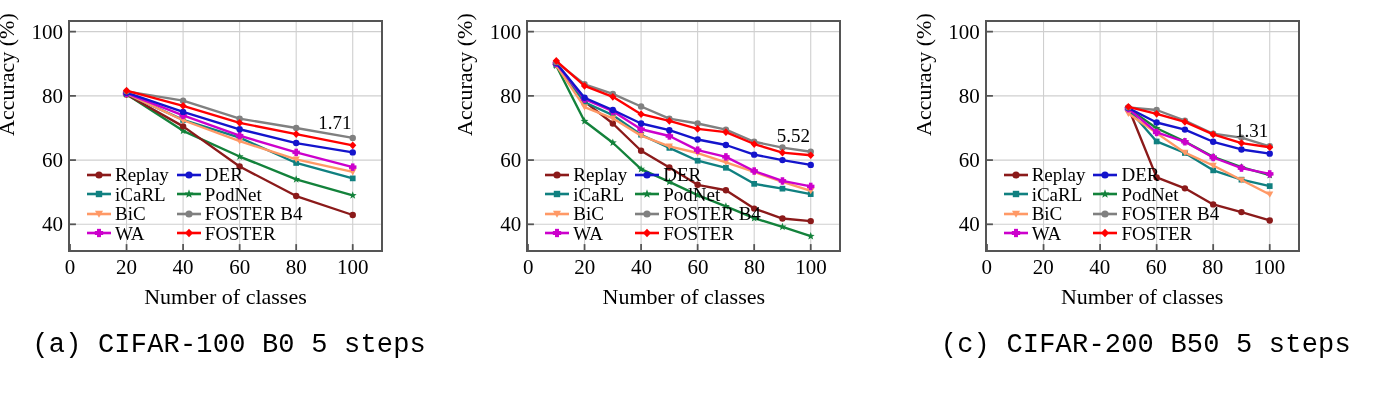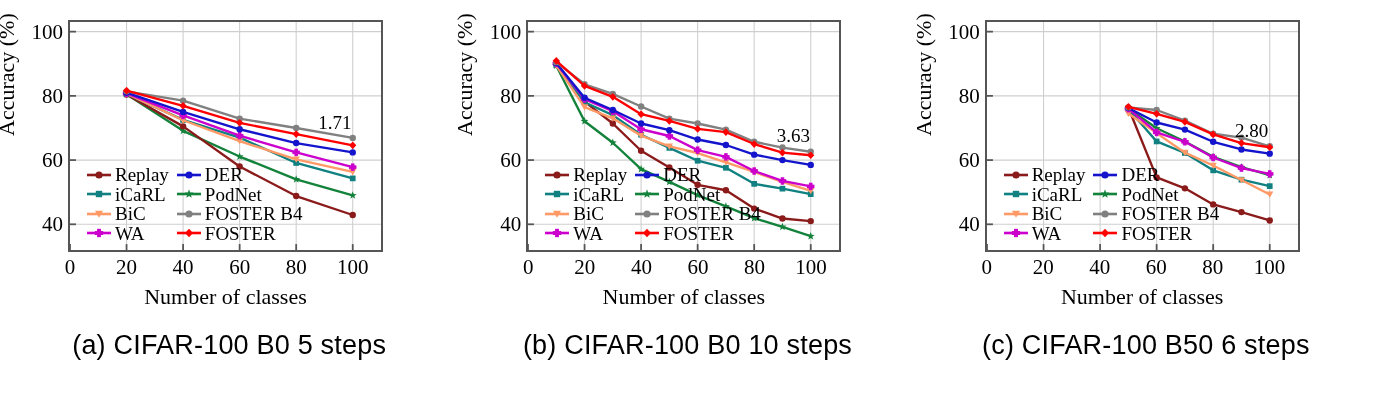--- a/index.html
+++ b/index.html
@@ -24,21 +24,21 @@
 
   .annot{position:absolute;font-size:19px;font-family:"Liberation Serif",serif;white-space:nowrap;}
 
   .legend{position:absolute;display:grid;grid-template-columns:auto auto;
           column-gap:7px;row-gap:0px;font-size:19px;line-height:1.02;z-index:5;}
   .lg-item{display:flex;align-items:center;gap:3px;white-space:nowrap;}
   .lg-item svg{display:block;}
   .lg-label{font-family:Liberation Serif, serif;}
 
   .caption{position:absolute;left:0;top:330px;width:458.33px;text-align:center;
-           font-size:27px;font-family:Liberation Sans, sans-serif;letter-spacing:0.2px;}
+           font-size:27px;font-family:Liberation Mono, monospace;letter-spacing:0.2px;}
 </style>
 </head>
 <body>
 
 <div class="figure">
 
   <div class="panel">
     <div class="plot-wrap">
       <div class="ylabel">Accuracy (%)</div>
       <div class="axes" id="axes-a">
@@ -384,21 +384,21 @@
           <div class="ytick-label" style="top: 32.3944%;">80</div>
           <div class="ytick-label" style="top: 4.22535%;">100</div>
           <div class="xtick-label" style="left: 0%;">0</div>
           <div class="xtick-label" style="left: 18.1818%;">20</div>
           <div class="xtick-label" style="left: 36.3636%;">40</div>
           <div class="xtick-label" style="left: 54.5455%;">60</div>
           <div class="xtick-label" style="left: 72.7273%;">80</div>
           <div class="xtick-label" style="left: 90.9091%;">100</div>
         </div>
       <div class="xlabel">Number of classes</div>
-      <div class="annot" id="annot-b" style="left: 318.364px; top: 125px;">3.63</div>
+      <div class="annot" id="annot-b" style="left: 318.364px; top: 125px;">5.52</div>
       <div class="legend" id="legend-b" style="left: 86px; top: 165.408px;">
           <div class="lg-item">
             <svg width="26" height="14">
               <line x1="1" y1="7" x2="25" y2="7" stroke="#8B1A1A" stroke-width="2.6"></line>
               <circle cx="13" cy="7" r="3.5840000000000005" fill="#8B1A1A"></circle>
             </svg>
             <span class="lg-label">Replay</span>
           </div>
           <div class="lg-item">
             <svg width="26" height="14">
@@ -447,21 +447,20 @@
           </div>
           <div class="lg-item">
             <svg width="26" height="14">
               <line x1="1" y1="7" x2="25" y2="7" stroke="#FF0000" stroke-width="2.6"></line>
               <polygon points="13,2.6799999999999997 17,7 13,11.32 9,7" fill="#FF0000"></polygon>
             </svg>
             <span class="lg-label">FOSTER</span>
           </div>
         </div>
     </div>
-    <div class="caption">(b) CIFAR-100 B0 10 steps</div>
   </div>
 
   <div class="panel">
     <div class="plot-wrap">
       <div class="ylabel">Accuracy (%)</div>
       <div class="axes" id="axes-c">
         <svg class="svgplot" id="svg-c" viewBox="0 0 315 232" preserveAspectRatio="none">
             <line x1="0" y1="205.85915492957747" x2="315" y2="205.85915492957747" stroke="#cfcfcf" stroke-width="1.1"></line>
             <line x1="0" y1="140.50704225352115" x2="315" y2="140.50704225352115" stroke="#cfcfcf" stroke-width="1.1"></line>
             <line x1="0" y1="75.1549295774648" x2="315" y2="75.1549295774648" stroke="#cfcfcf" stroke-width="1.1"></line>
@@ -577,21 +576,21 @@
           <div class="ytick-label" style="top: 32.3944%;">80</div>
           <div class="ytick-label" style="top: 4.22535%;">100</div>
           <div class="xtick-label" style="left: 0%;">0</div>
           <div class="xtick-label" style="left: 18.1818%;">20</div>
           <div class="xtick-label" style="left: 36.3636%;">40</div>
           <div class="xtick-label" style="left: 54.5455%;">60</div>
           <div class="xtick-label" style="left: 72.7273%;">80</div>
           <div class="xtick-label" style="left: 90.9091%;">100</div>
         </div>
       <div class="xlabel">Number of classes</div>
-      <div class="annot" id="annot-c" style="left: 318.364px; top: 120.099px;">2.80</div>
+      <div class="annot" id="annot-c" style="left: 318.364px; top: 120.099px;">1.31</div>
       <div class="legend" id="legend-c" style="left: 86px; top: 165.408px;">
           <div class="lg-item">
             <svg width="26" height="14">
               <line x1="1" y1="7" x2="25" y2="7" stroke="#8B1A1A" stroke-width="2.6"></line>
               <circle cx="13" cy="7" r="3.5840000000000005" fill="#8B1A1A"></circle>
             </svg>
             <span class="lg-label">Replay</span>
           </div>
           <div class="lg-item">
             <svg width="26" height="14">
@@ -640,16 +639,16 @@
           </div>
           <div class="lg-item">
             <svg width="26" height="14">
               <line x1="1" y1="7" x2="25" y2="7" stroke="#FF0000" stroke-width="2.6"></line>
               <polygon points="13,2.6799999999999997 17,7 13,11.32 9,7" fill="#FF0000"></polygon>
             </svg>
             <span class="lg-label">FOSTER</span>
           </div>
         </div>
     </div>
-    <div class="caption">(c) CIFAR-100 B50 6 steps</div>
+    <div class="caption">(c) CIFAR-200 B50 5 steps</div>
   </div>
 
 </div>
 
 </body></html>

